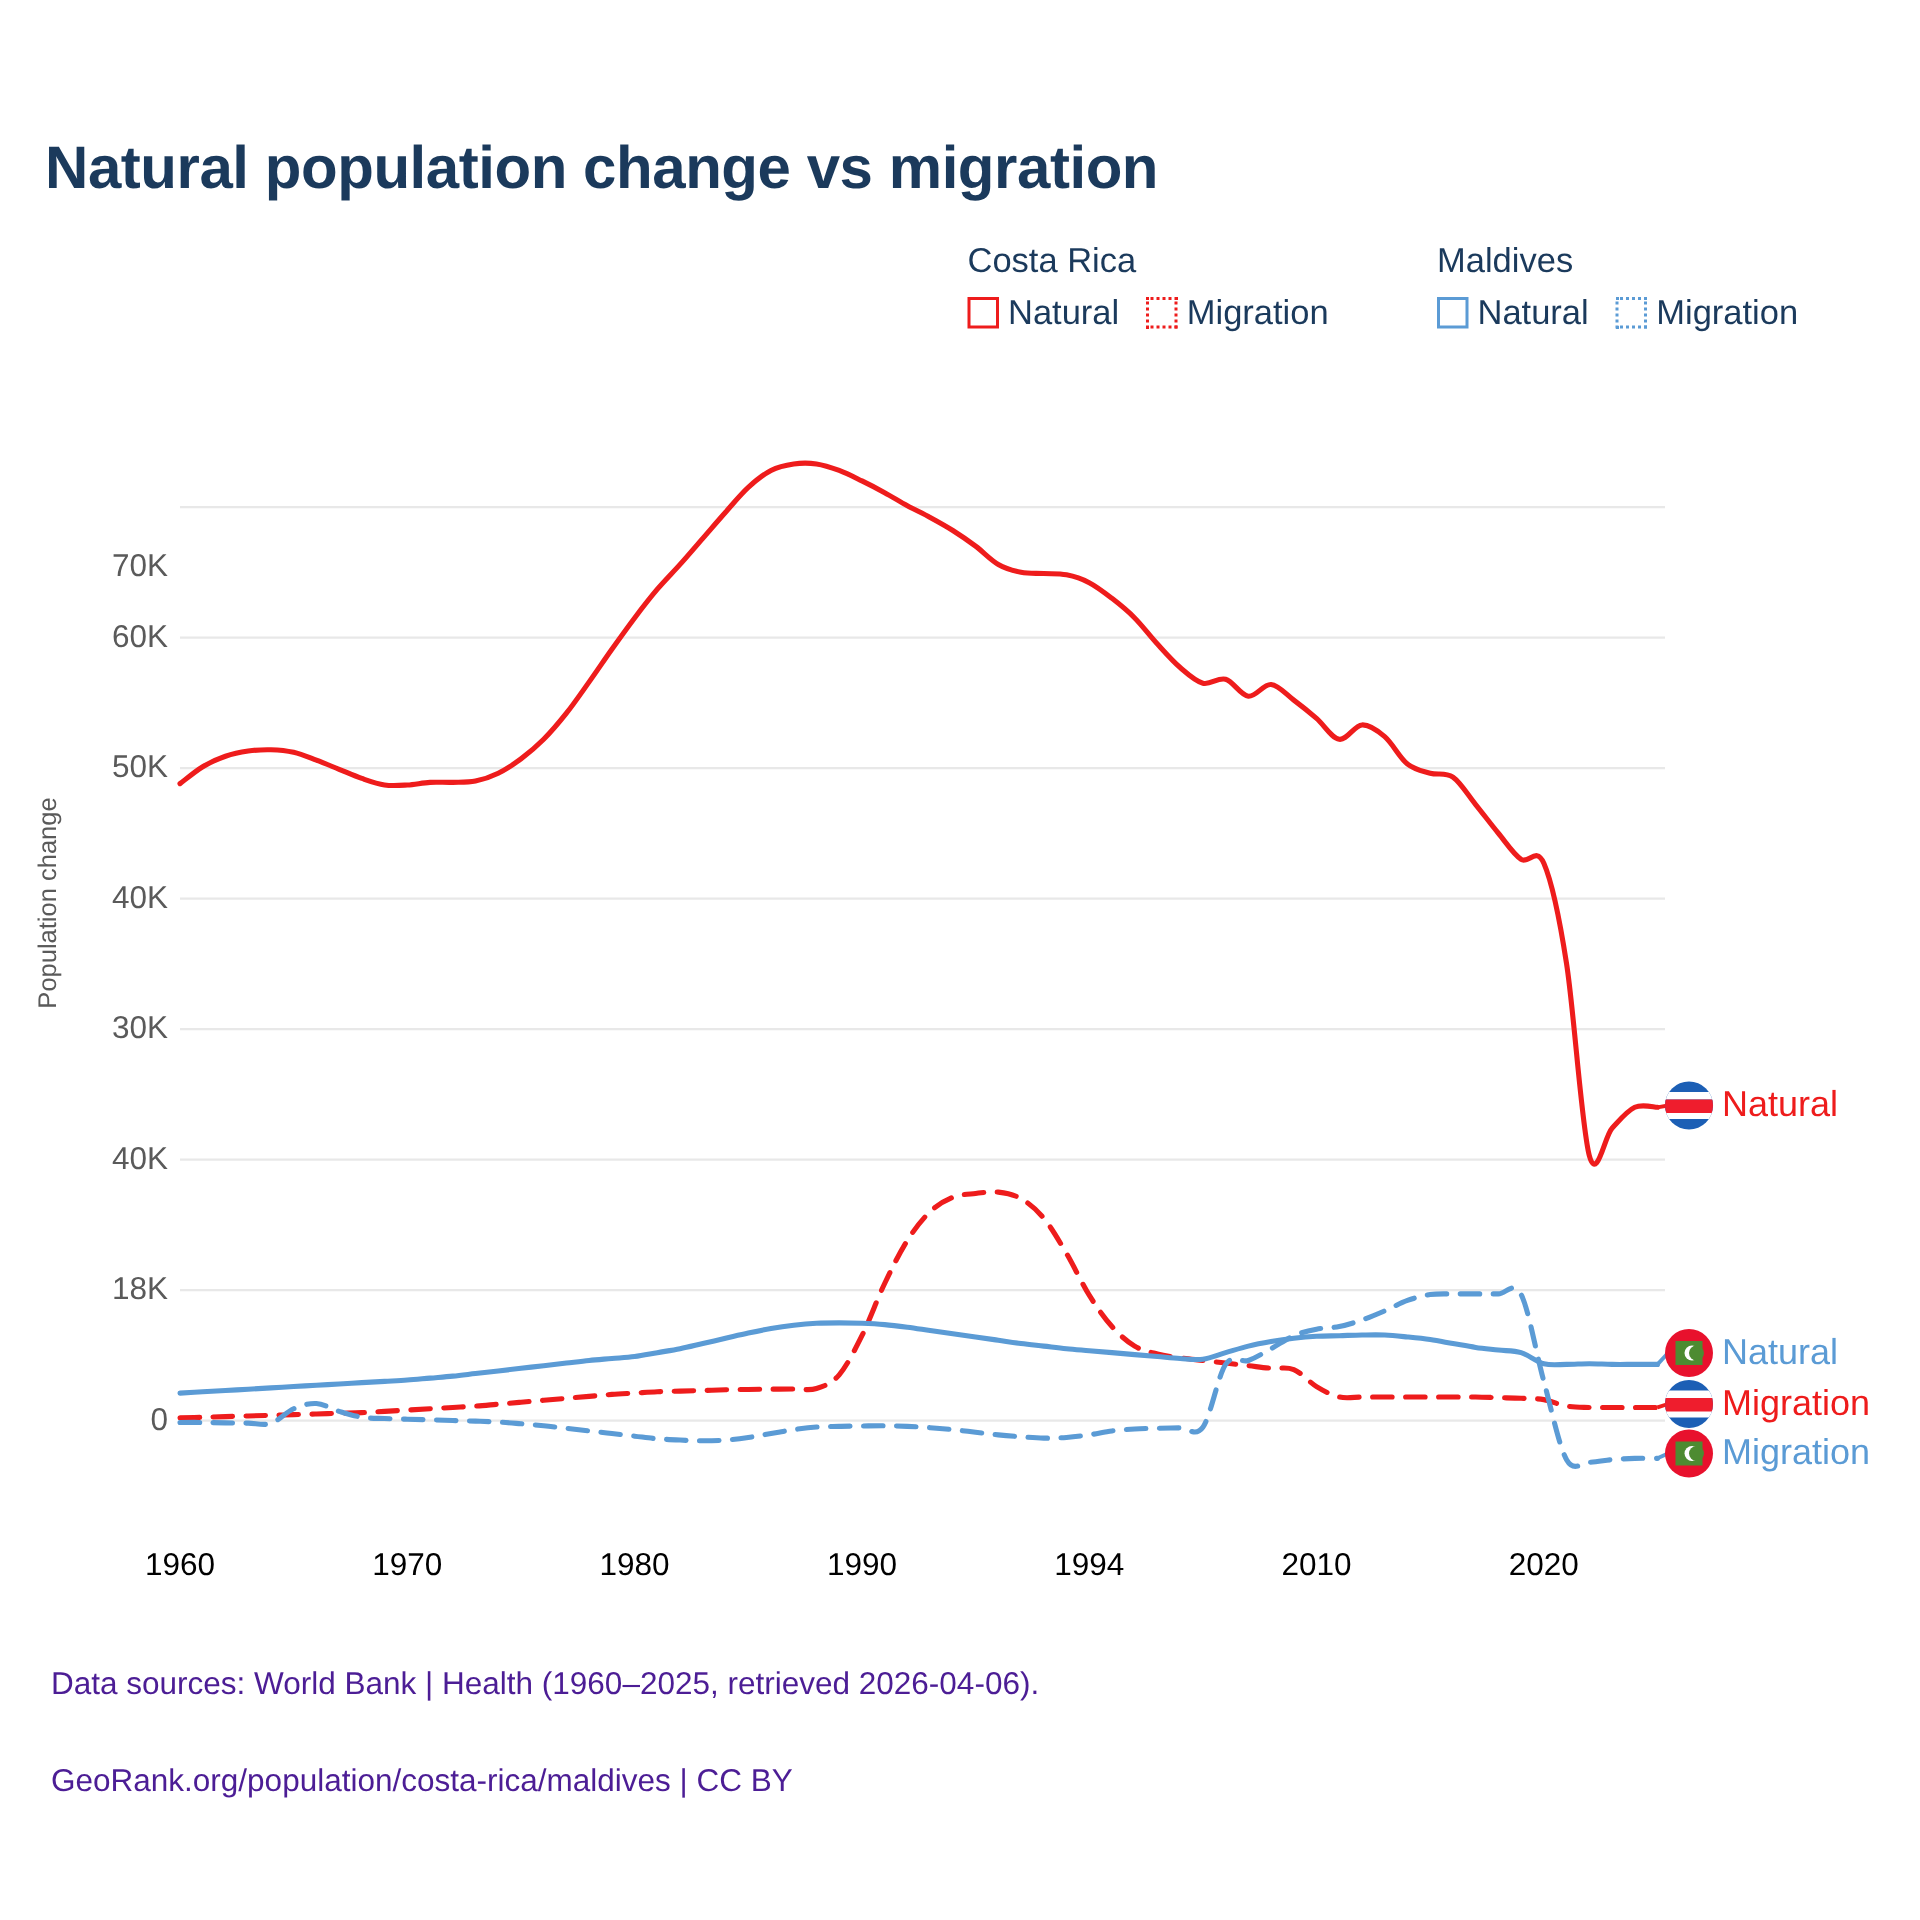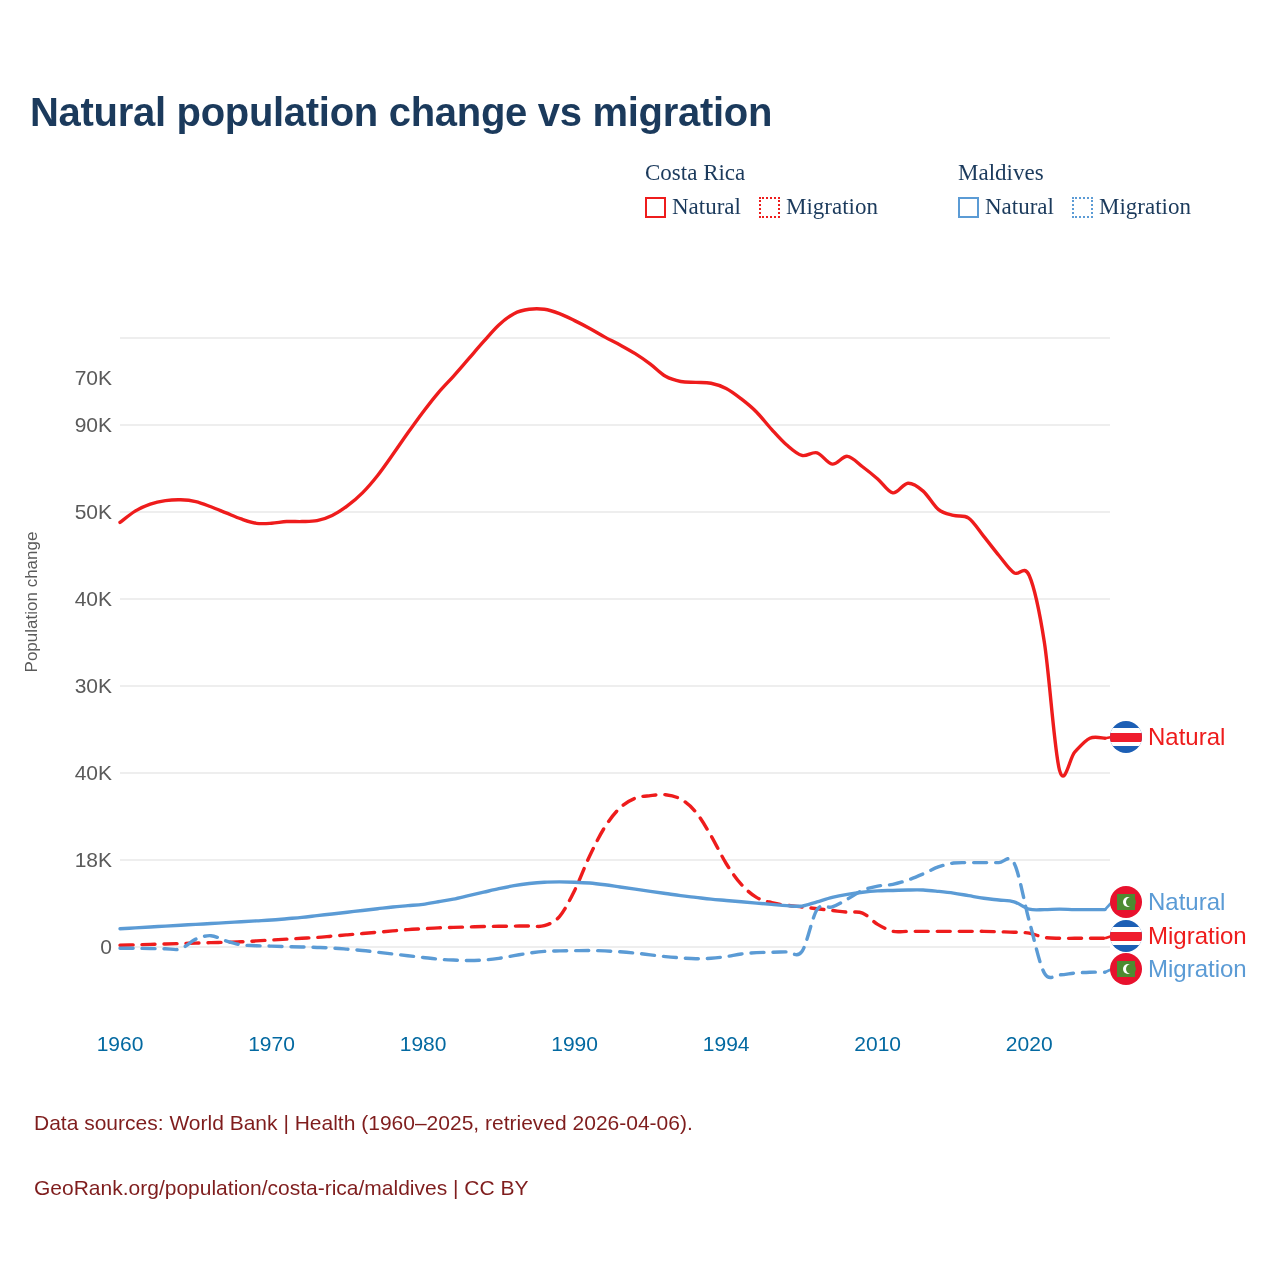--- a/index.html
+++ b/index.html
@@ -34,21 +34,20 @@
   .legend {
     position: absolute;
     left: 645px;
     top: 160px;
     width: 620px;
     height: 80px;
   }
   .legend-group {
     position: absolute;
     top: 0;
-    font-family: Liberation Serif, serif;
   }
   .legend-group.cr { left: 0px; }
   .legend-group.mv { left: 313px; }
   .legend-country {
     font-size: 23px;
     color: #1b3a5c;
     white-space: nowrap;
     margin-bottom: 8px;
   }
   .legend-items {
@@ -96,21 +95,21 @@
     width: 110px;
     text-align: right;
     font-size: 21px;
     color: #5a5a5a;
     transform: translateY(-50%);
   }
   .ytick-wrap { position: absolute; left: 0px; top: 0; width: 112px; height: 1000px; }
   .xtick {
     position: absolute;
     font-size: 21px;
-    color: #0369a1;
+    color: #000000;
     transform: translateX(-50%);
     top: 1032px;
     white-space: nowrap;
   }
   .endlabel {
     position: absolute;
     display: flex;
     flex-direction: row;
     align-items: center;
     gap: 6px;
@@ -144,21 +143,21 @@
     border-radius: 50%; background: #ffffff;
   }
   .flag-mv .cres2 {
     position: absolute; left: 16px; top: 11px; width: 10px; height: 10px;
     border-radius: 50%; background: #4d8b31;
   }
   .footer {
     position: absolute;
     left: 34px;
     font-size: 21px;
-    color: #7f1d1d;
+    color: #4c1d95;
     white-space: nowrap;
   }
   .footer.l1 { top: 1111px; }
   .footer.l2 { top: 1176px; }
 </style>
 </head>
 <body>
 
 <div id="chart-root">
 
@@ -195,21 +194,21 @@
 
   <div class="ylabel">Population change</div>
 
   <div class="ytick-wrap" id="yticks">
       <div class="ytick" style="top: 947px;">0</div>
       <div class="ytick" style="top: 860px;">18K</div>
       <div class="ytick" style="top: 773px;">40K</div>
       <div class="ytick" style="top: 686px;">30K</div>
       <div class="ytick" style="top: 599px;">40K</div>
       <div class="ytick" style="top: 512px;">50K</div>
-      <div class="ytick" style="top: 425px;">90K</div>
+      <div class="ytick" style="top: 425px;">60K</div>
       <div class="ytick" style="top: 338px; margin-top: 40px;">70K</div>
     </div>
   <div id="xticks">
       <div class="xtick" style="left: 120px;">1960</div>
       <div class="xtick" style="left: 271.538px; text-align: center;">1970</div>
       <div class="xtick" style="left: 423.077px;">1980</div>
       <div class="xtick" style="left: 574.615px;">1990</div>
       <div class="xtick" style="left: 726.154px;">1994</div>
       <div class="xtick" style="left: 877.692px;">2010</div>
       <div class="xtick" style="left: 1029.23px;">2020</div>

